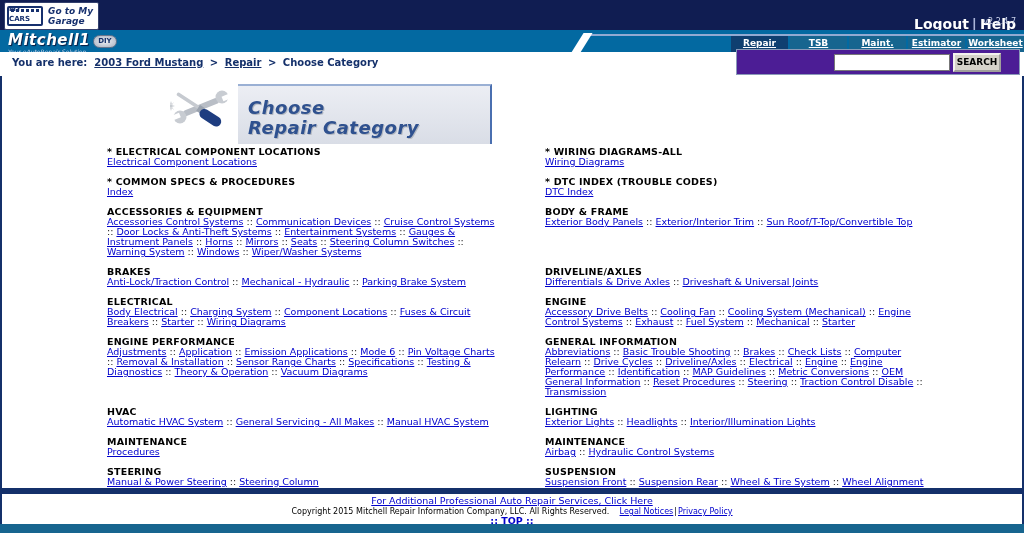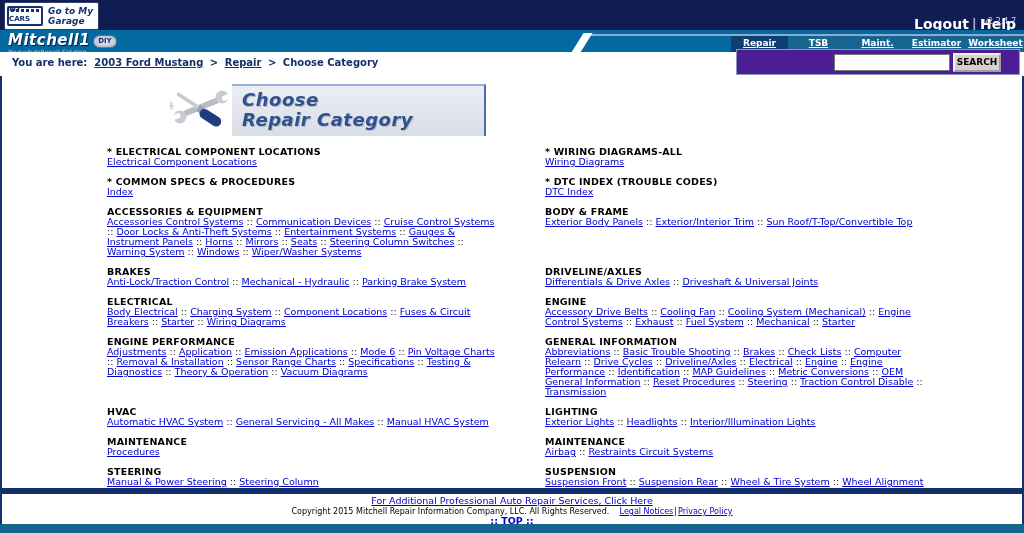--- a/index.html
+++ b/index.html
@@ -48,21 +48,21 @@
     gap:3px;padding:1px 18px;z-index:5;}
   .searchwrap input{width:110px;height:15px;border:1px solid #777;font-size:10px;padding:0 2px;
     font-family:inherit;}
   .searchbtn{width:48px;height:19px;background:#d6d2ca;border:2px outset #f4f2ee;font-size:9px;
     font-weight:bold;font-family:inherit;cursor:pointer;padding:0;}
   
   .bordered{height:448px;border-left:2px solid #14306a;border-right:2px solid #14306a;box-sizing:border-box;}
   .main{height:412px;overflow:hidden;position:relative;}
   
   .hero{display:flex;align-items:flex-start;margin:8px 0 0 168px;height:50px;}
-  .hero-panel{width:232px;padding:4px 10px 6px 10px;
+  .hero-panel{margin-left:6px;width:232px;padding:12px 10px 6px 10px;
     background:linear-gradient(#eceef4,#d9dde6);
     border-top:2px solid #9ab0d4;border-right:2px solid #4a6fb0;}
   .hero-title{font-size:18px;font-weight:bold;font-style:italic;color:#2f518f;
     text-shadow:1px 1px 0 #b4b9c2;line-height:20px;letter-spacing:.5px;}
   
   .cat-table{border-collapse:collapse;table-layout:fixed;width:832px;margin:12px 0 0 104px;}
   .cat-table td{vertical-align:top;box-sizing:border-box;}
   td.cat-left{width:438px;padding-right:42px;}
   td.cat-right{width:394px;}
   .cat-heading{font-size:9.5px;font-weight:bold;color:#000;line-height:10px;letter-spacing:.2px;}
@@ -224,21 +224,21 @@
               <div class="cat-links"><a>Exterior Lights</a><span class="sep"> :: </span><a>Headlights</a><span class="sep"> :: </span><a>Interior/Illumination Lights</a></div>
             </td>
           </tr>
           <tr>
             <td class="cat-left">
               <div class="cat-heading">MAINTENANCE</div>
               <div class="cat-links"><a>Procedures</a></div>
             </td>
             <td class="cat-right">
               <div class="cat-heading">MAINTENANCE</div>
-              <div class="cat-links"><a>Airbag</a><span class="sep"> :: </span><a>Restraints Circuit Systems</a></div>
+              <div class="cat-links"><a>Airbag</a><span class="sep"> :: </span><a>Hydraulic Control Systems</a></div>
             </td>
           </tr>
           <tr>
             <td class="cat-left">
               <div class="cat-heading">STEERING</div>
               <div class="cat-links"><a>Manual &amp; Power Steering</a><span class="sep"> :: </span><a>Steering Column</a></div>
             </td>
             <td class="cat-right">
               <div class="cat-heading">SUSPENSION</div>
               <div class="cat-links"><a>Suspension Front</a><span class="sep"> :: </span><a>Suspension Rear</a><span class="sep"> :: </span><a>Wheel &amp; Tire System</a><span class="sep"> :: </span><a>Wheel Alignment</a></div>

